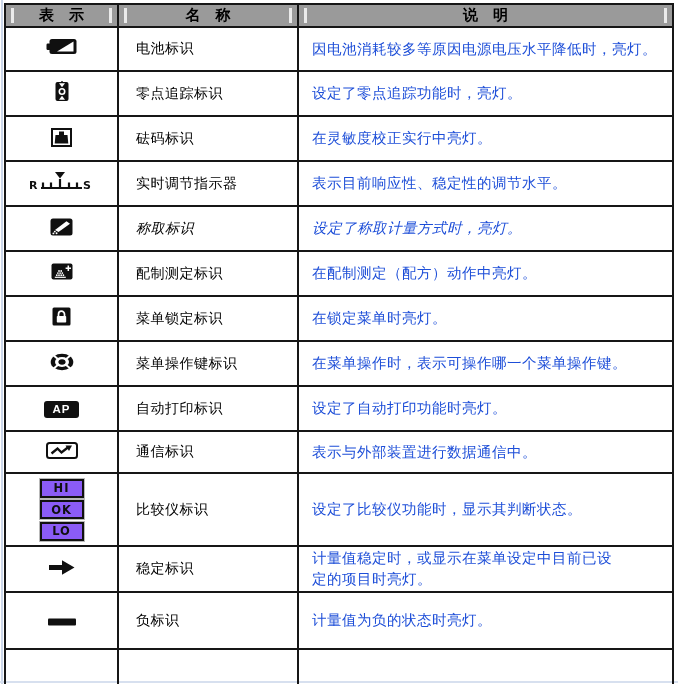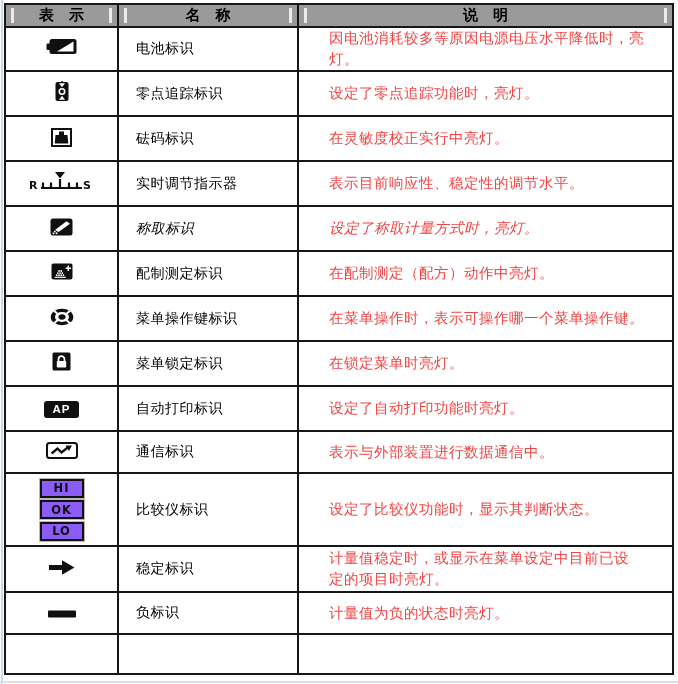--- a/index.html
+++ b/index.html
@@ -26,21 +26,21 @@
   }
   .ind-table th::before{left:5px;}
   .ind-table th::after{right:5px;}
 
   td.icon-cell{text-align:center;vertical-align:middle;}
   td.name-cell{
     font-size:14px;color:#000000;padding-left:17px;vertical-align:middle;
     letter-spacing:0.5px;
   }
   td.desc-cell{
-    font-size:14.5px;color:#ef4444;padding-left:30px;padding-right:8px;
+    font-size:14.5px;color:#1d4ed8;padding-left:13px;padding-right:8px;
     vertical-align:middle;line-height:21px;white-space:pre-line;
     letter-spacing:0.5px;
   }
 
   .tag-box{
     display:inline-flex;align-items:center;justify-content:center;
     background:#101010;color:#fff;border-radius:3px;
     font-family:Liberation Sans, sans-serif;font-weight:bold;
   }
   .tag-box.ap{width:35px;height:17px;font-size:11.5px;letter-spacing:1px;}
@@ -140,39 +140,39 @@
               <circle cx="11.3" cy="10.1" r="0.9" fill="#fff"></circle>
               <circle cx="8" cy="8" r="0.9" fill="#fff"></circle>
               <circle cx="10.2" cy="8" r="0.9" fill="#fff"></circle>
               <rect x="3.8" y="13.7" width="11" height="1.2" fill="#fff"></rect>
               <path d="M17.3 2.5 V8 M14.6 5.2 H20" stroke="#fff" stroke-width="1.5"></path>
             </svg></span></td>
         <td class="name-cell"><span>配制测定标识</span></td>
         <td class="desc-cell"><span>在配制测定（配方）动作中亮灯。</span></td>
       </tr>
       <tr style="height: 45px;">
+        <td class="icon-cell"><span class="icon-wrap"><svg width="19" height="19" viewBox="0 0 19 19">
+              <rect x="0.5" y="0.5" width="18" height="18" rx="1.5" fill="#101010"></rect>
+              <path d="M6.5 9.2 V7.2 a3 3 0 0 1 6 0 V9.2" stroke="#fff" stroke-width="1.7" fill="none"></path>
+              <rect x="4.8" y="9" width="9.4" height="6.6" rx="0.8" fill="#fff"></rect>
+            </svg></span></td>
+        <td class="name-cell"><span>菜单锁定标识</span></td>
+        <td class="desc-cell"><span>在锁定菜单时亮灯。</span></td>
+      </tr>
+      <tr style="height: 45px;">
         <td class="icon-cell"><span class="icon-wrap"><svg width="24" height="18" viewBox="0 0 24 18">
               <ellipse cx="12" cy="9" rx="11.3" ry="8.3" fill="#101010"></ellipse>
               <ellipse cx="12" cy="9" rx="7" ry="5" fill="#fff"></ellipse>
               <ellipse cx="12" cy="9" rx="3.6" ry="2.7" fill="#101010"></ellipse>
               <path d="M2.5 1.5 L9 7 M21.5 1.5 L15 7 M2.5 16.5 L9 11 M21.5 16.5 L15 11" stroke="#fff" stroke-width="2"></path>
             </svg></span></td>
         <td class="name-cell"><span>菜单操作键标识</span></td>
         <td class="desc-cell"><span>在菜单操作时，表示可操作哪一个菜单操作键。</span></td>
       </tr>
       <tr style="height: 45px;">
-        <td class="icon-cell"><span class="icon-wrap"><svg width="19" height="19" viewBox="0 0 19 19">
-              <rect x="0.5" y="0.5" width="18" height="18" rx="1.5" fill="#101010"></rect>
-              <path d="M6.5 9.2 V7.2 a3 3 0 0 1 6 0 V9.2" stroke="#fff" stroke-width="1.7" fill="none"></path>
-              <rect x="4.8" y="9" width="9.4" height="6.6" rx="0.8" fill="#fff"></rect>
-            </svg></span></td>
-        <td class="name-cell"><span>菜单锁定标识</span></td>
-        <td class="desc-cell"><span>在锁定菜单时亮灯。</span></td>
-      </tr>
-      <tr style="height: 45px;">
         <td class="icon-cell"><span class="icon-wrap"><span class="tag-box ap">AP</span></span></td>
         <td class="name-cell"><span>自动打印标识</span></td>
         <td class="desc-cell"><span>设定了自动打印功能时亮灯。</span></td>
       </tr>
       <tr style="height: 42px;">
         <td class="icon-cell"><span class="icon-wrap"><svg width="32" height="17" viewBox="0 0 32 17">
               <rect x="1" y="1" width="30" height="15" rx="2.5" fill="#fff" stroke="#101010" stroke-width="2"></rect>
               <path d="M5.5 11.5 L11.5 6.5 L15.5 10.5 L22.5 5" stroke="#101010" stroke-width="2.4" fill="none"></path>
               <polygon points="19.5,3.5 26,3.5 23,9" fill="#101010"></polygon>
             </svg></span></td>
@@ -185,21 +185,21 @@
         <td class="desc-cell"><span>设定了比较仪功能时，显示其判断状态。</span></td>
       </tr>
       <tr style="height: 46px;">
         <td class="icon-cell"><span class="icon-wrap"><svg width="26" height="19" viewBox="0 0 26 19">
               <polygon points="0,7 13,7 13,2.3 25.5,9.5 13,16.7 13,12 0,12" fill="#101010"></polygon>
             </svg></span></td>
         <td class="name-cell"><span>稳定标识</span></td>
         <td class="desc-cell"><span>计量值稳定时，或显示在菜单设定中目前已设
 定的项目时亮灯。</span></td>
       </tr>
-      <tr style="height: 42px;">
+      <tr style="height: 57px;">
         <td class="icon-cell"><span class="icon-wrap"><svg width="28" height="8" viewBox="0 0 28 8">
               <rect x="0" y="0.5" width="28" height="7" rx="1" fill="#101010"></rect>
             </svg></span></td>
         <td class="name-cell"><span>负标识</span></td>
         <td class="desc-cell"><span>计量值为负的状态时亮灯。</span></td>
       </tr>
       <tr style="height: 40px;">
         <td class="icon-cell"></td>
         <td class="name-cell"></td>
         <td class="desc-cell"></td>

